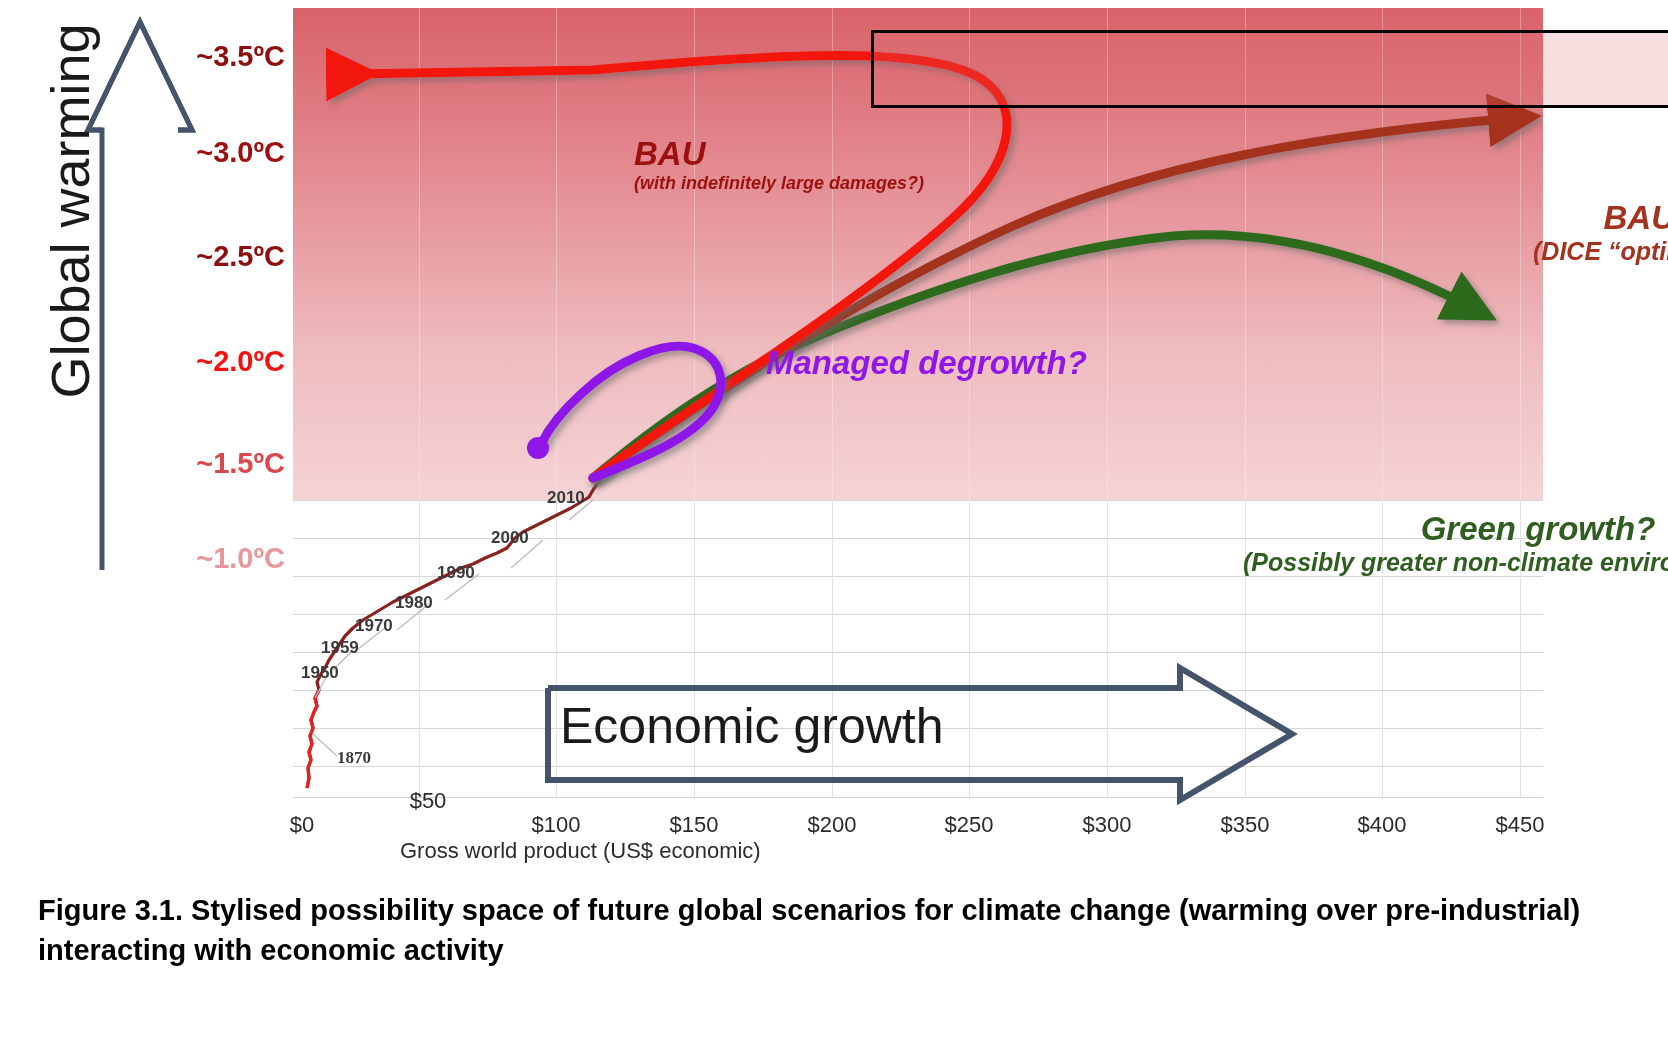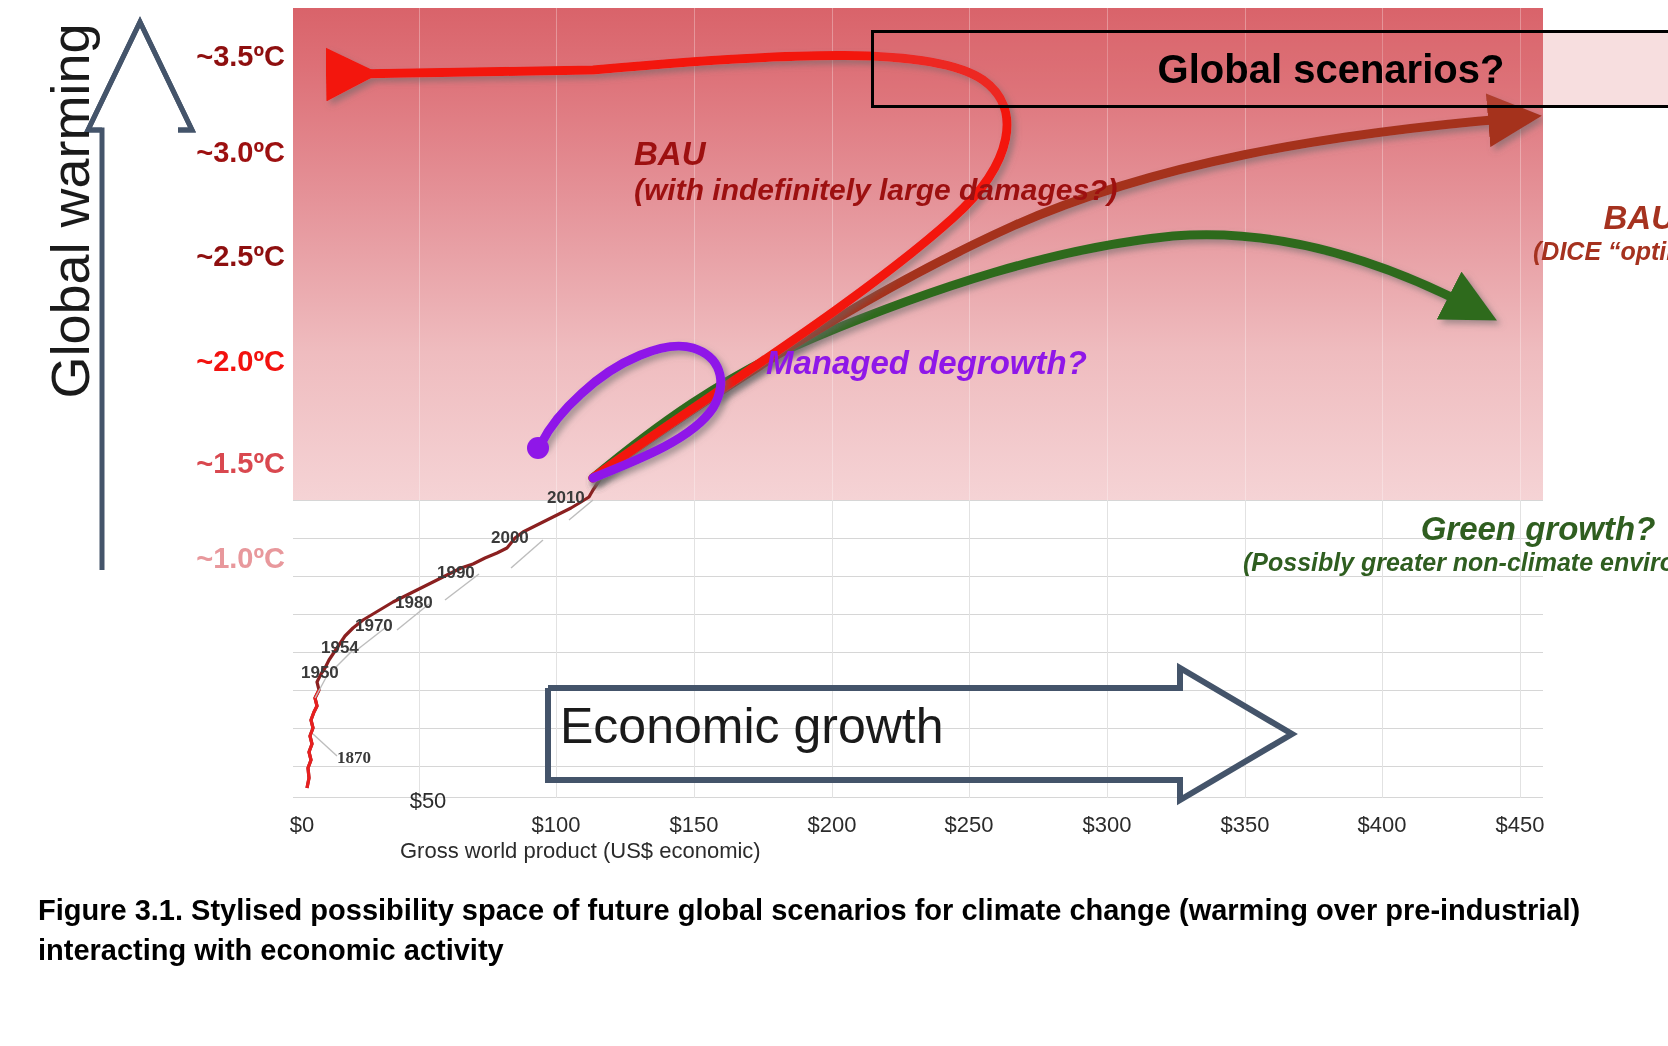--- a/index.html
+++ b/index.html
@@ -145,21 +145,21 @@
     font-weight: bold;
     white-space: nowrap;
     line-height: 1.12;
   }
   #lbl-bau-left {
     left: 341px;
     top: 128px;
     color: #9d1010;
   }
   #lbl-bau-left .l1 { font-size: 33px; display: block; }
-  #lbl-bau-left .l2 { font-size: 30px; display: block; }
+  #lbl-bau-left .l2 { font-size: 18px; display: block; }
 
   #lbl-bau-right {
     left: 1240px;
     top: 192px;
     color: #a5321f;
     text-align: center;
   }
   #lbl-bau-right .l1 { font-size: 33px; display: block; }
   #lbl-bau-right .l2 { font-size: 25px; display: block; }
 
@@ -336,21 +336,20 @@
 
       <path filter="url(#sh)" d="M300,470 C380,410 560,300 660,210 C720,156 730,100 690,72
                C640,38 500,44 300,62 L60,66" fill="none" stroke="#f3160f" stroke-width="9" stroke-linecap="round" marker-end="url(#arrow-red)"></path>
 
       <path filter="url(#sh)" d="M300,470 C350,450 400,430 420,400 C436,372 426,348 400,340
                C372,332 324,352 288,386 C268,404 256,420 248,436" fill="none" stroke="#8f17e8" stroke-width="9" stroke-linecap="round"></path>
       <circle cx="245" cy="440" r="11" fill="#8f17e8"></circle>
     </svg>
 
     <div id="title-box">
-      <span id="title-strong">Global scenarios?</span>
     </div>
 
     <div class="curve-label" id="lbl-bau-left">
       <span class="l1">BAU</span>
       <span class="l2">(with indefinitely large damages?)</span>
     </div>
 
     <div class="curve-label" id="lbl-bau-right">
       <span class="l1">BAU</span>
       <span class="l2">(DICE “optimal”?)</span>
@@ -358,21 +357,21 @@
 
     <div class="curve-label" id="lbl-degrowth">Managed degrowth?</div>
 
     <div class="curve-label" id="lbl-green">
       <span class="l1">Green growth?</span>
       <span class="l2">(Possibly greater non-climate environmental damage with higher economic activity?)</span>
     </div>
 
     <div class="year-lbl" style="left:44px;  top:740px;font-family:Liberation Serif, serif;">1870</div>
     <div class="year-lbl" style="left:8px;   top:655px;">1950</div>
-    <div class="year-lbl" style="left:28px;  top:630px;">1954</div>
+    <div class="year-lbl" style="left:28px;  top:630px;">1959</div>
     <div class="year-lbl" style="left:62px;  top:608px;">1970</div>
     <div class="year-lbl" style="left:102px; top:585px;">1980</div>
     <div class="year-lbl" style="left:144px; top:555px;">1990</div>
     <div class="year-lbl" style="left:198px; top:520px;">2000</div>
     <div class="year-lbl" style="left:254px; top:480px;">2010</div>
 
   </div>
 
   <svg id="x-arrow" viewBox="0 0 760 148">
     <polyline points="8,28 640,28 640,8 752,74 640,140 640,120 8,120 8,28" fill="none" stroke="#44546a" stroke-width="6" stroke-linejoin="miter"></polyline>

